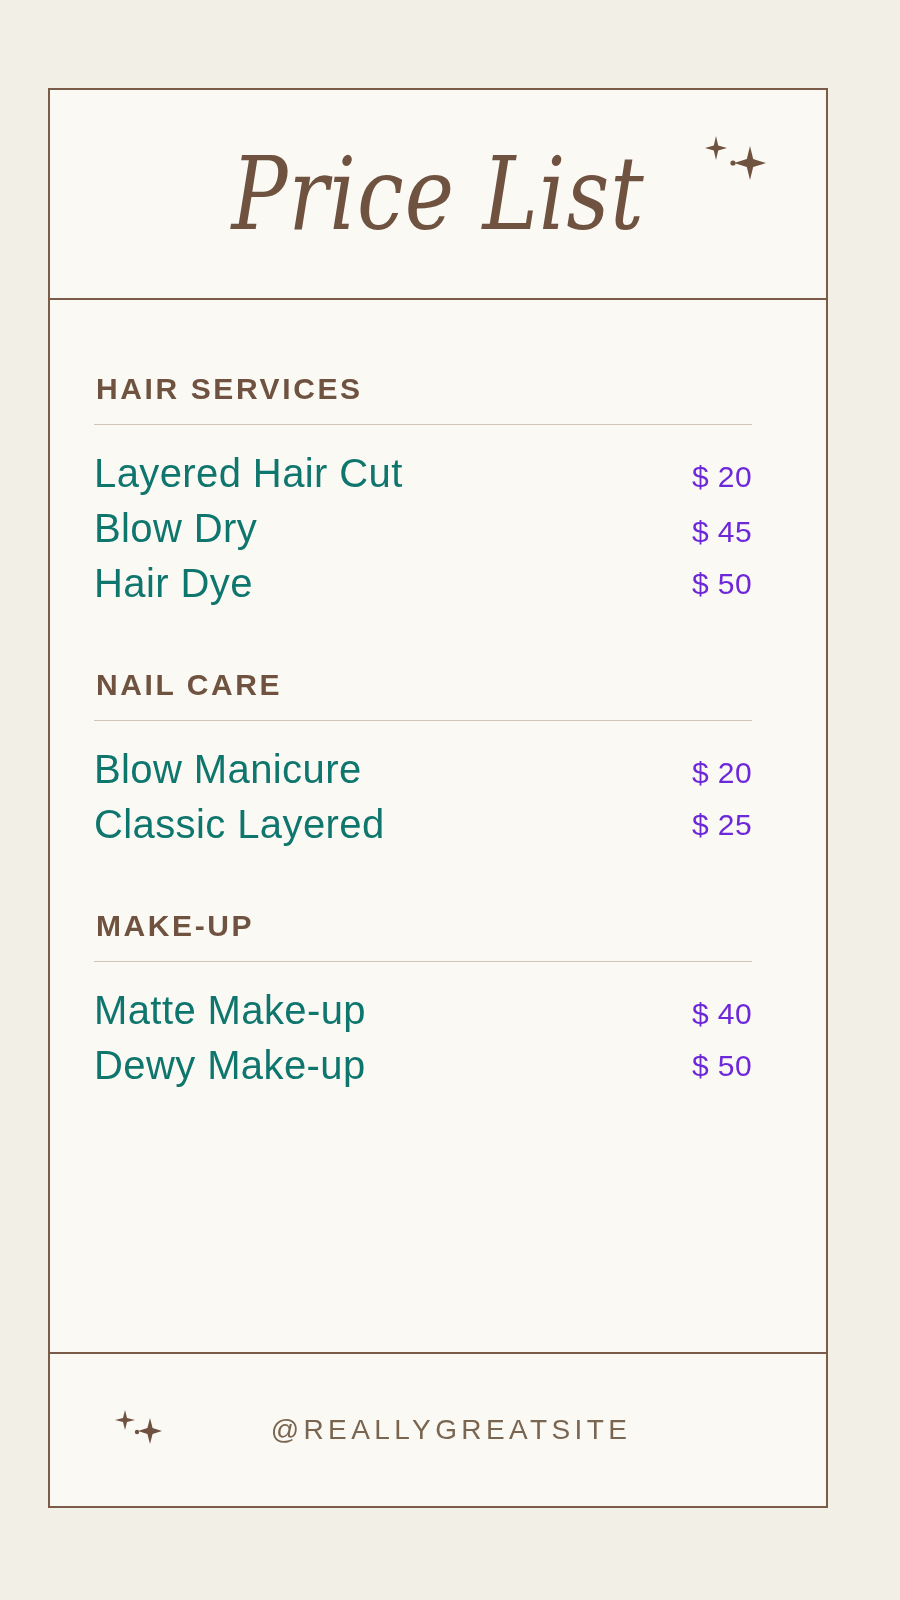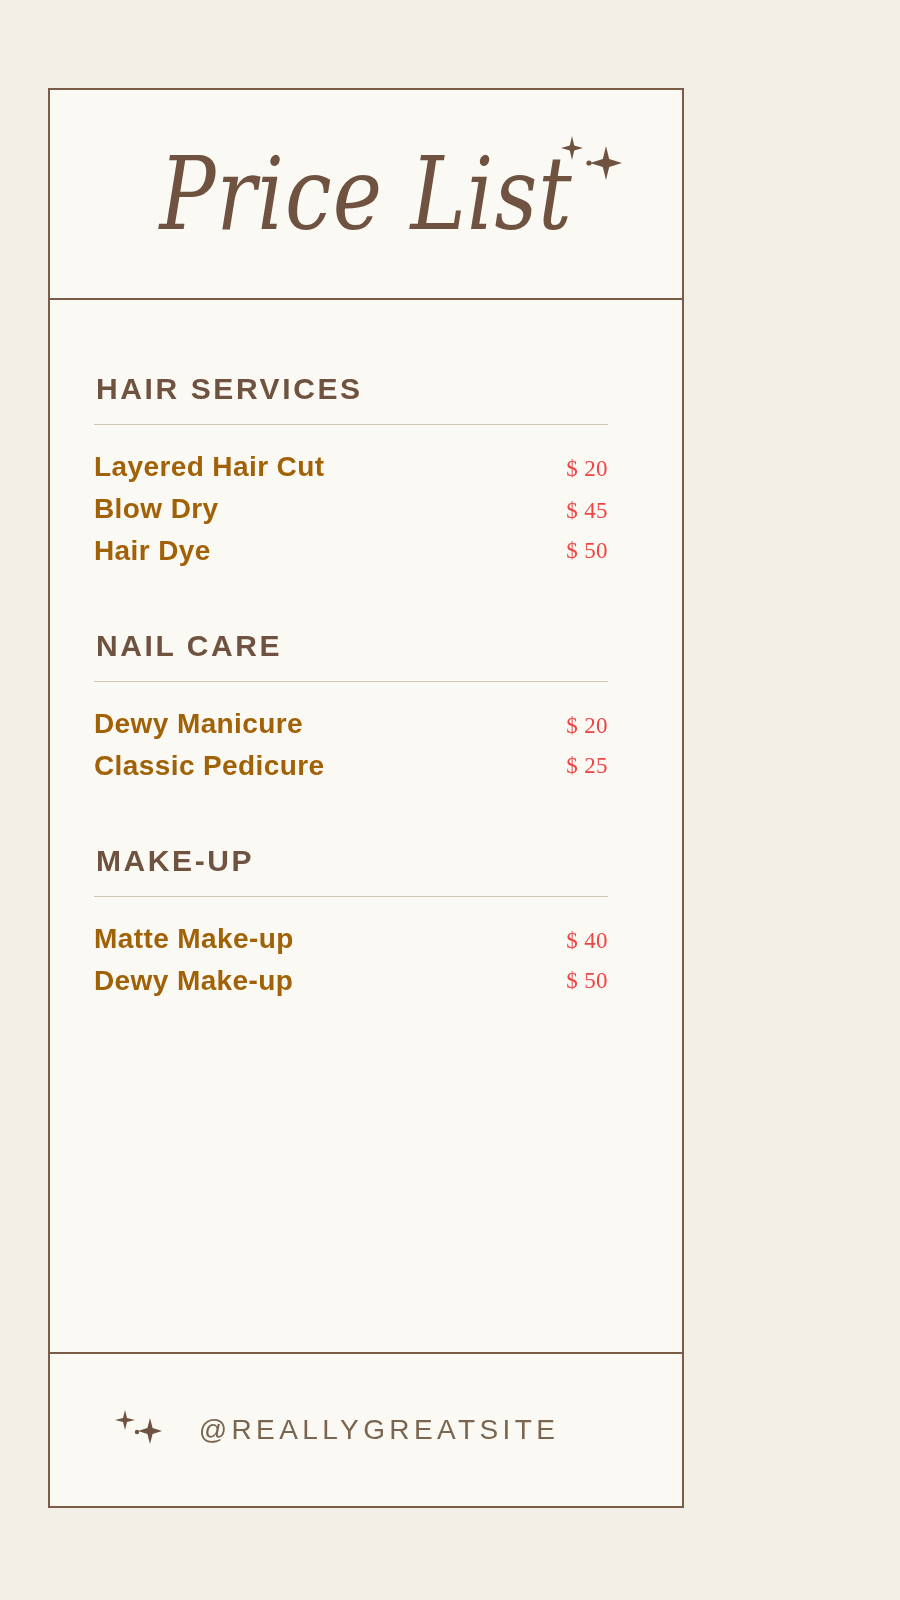--- a/index.html
+++ b/index.html
@@ -11,21 +11,21 @@
     width: 900px;
     height: 1600px;
     font-family: "Liberation Sans", sans-serif;
     -webkit-font-smoothing: antialiased;
   }
 
   .poster {
     position: absolute;
     left: 48px;
     top: 88px;
-    width: 636px;
+    width: 780px;
     height: 1420px;
     box-sizing: border-box;
     border: 2px solid #7a5c48;
     background: #fbf9f4;
     display: flex;
     flex-direction: column;
   }
 
   
   .header {
@@ -87,31 +87,31 @@
   .row {
     display: flex;
     align-items: baseline;
     justify-content: space-between;
     margin-bottom: 10px;
   }
   .row:last-child { margin-bottom: 0; align-items: center; }
 
   .item-name {
     font-family: "Liberation Sans", sans-serif;
-    font-weight: 700;
-    font-size: 28px;
+    font-weight: 400;
+    font-size: 40px;
     letter-spacing: 0.4px;
-    color: #a16207;
+    color: #0f766e;
   }
   .item-price {
-    font-family: Liberation Serif, serif;
+    font-family: Liberation Sans, sans-serif;
     font-weight: 400;
-    font-size: 23px;
+    font-size: 30px;
     letter-spacing: 0.4px;
-    color: #ef4444;
+    color: #6d28d9;
     white-space: nowrap;
   }
 
   
   .footer {
     flex: none;
     height: 152px;
     border-top: 2px solid #7a5c48;
     display: flex;
     align-items: center;
@@ -169,25 +169,25 @@
       <div class="row">
         <span class="item-name">Hair Dye</span>
         <span class="item-price">$ 50</span>
       </div>
     </div>
 
     <div class="section">
       <div class="section-title">NAIL CARE</div>
       <div class="rule"></div>
       <div class="row">
-        <span class="item-name">Dewy Manicure</span>
+        <span class="item-name">Blow Manicure</span>
         <span class="item-price">$ 20</span>
       </div>
       <div class="row">
-        <span class="item-name">Classic Pedicure</span>
+        <span class="item-name">Classic Layered</span>
         <span class="item-price">$ 25</span>
       </div>
     </div>
 
     <div class="section">
       <div class="section-title">MAKE-UP</div>
       <div class="rule"></div>
       <div class="row">
         <span class="item-name">Matte Make-up</span>
         <span class="item-price">$ 40</span>

